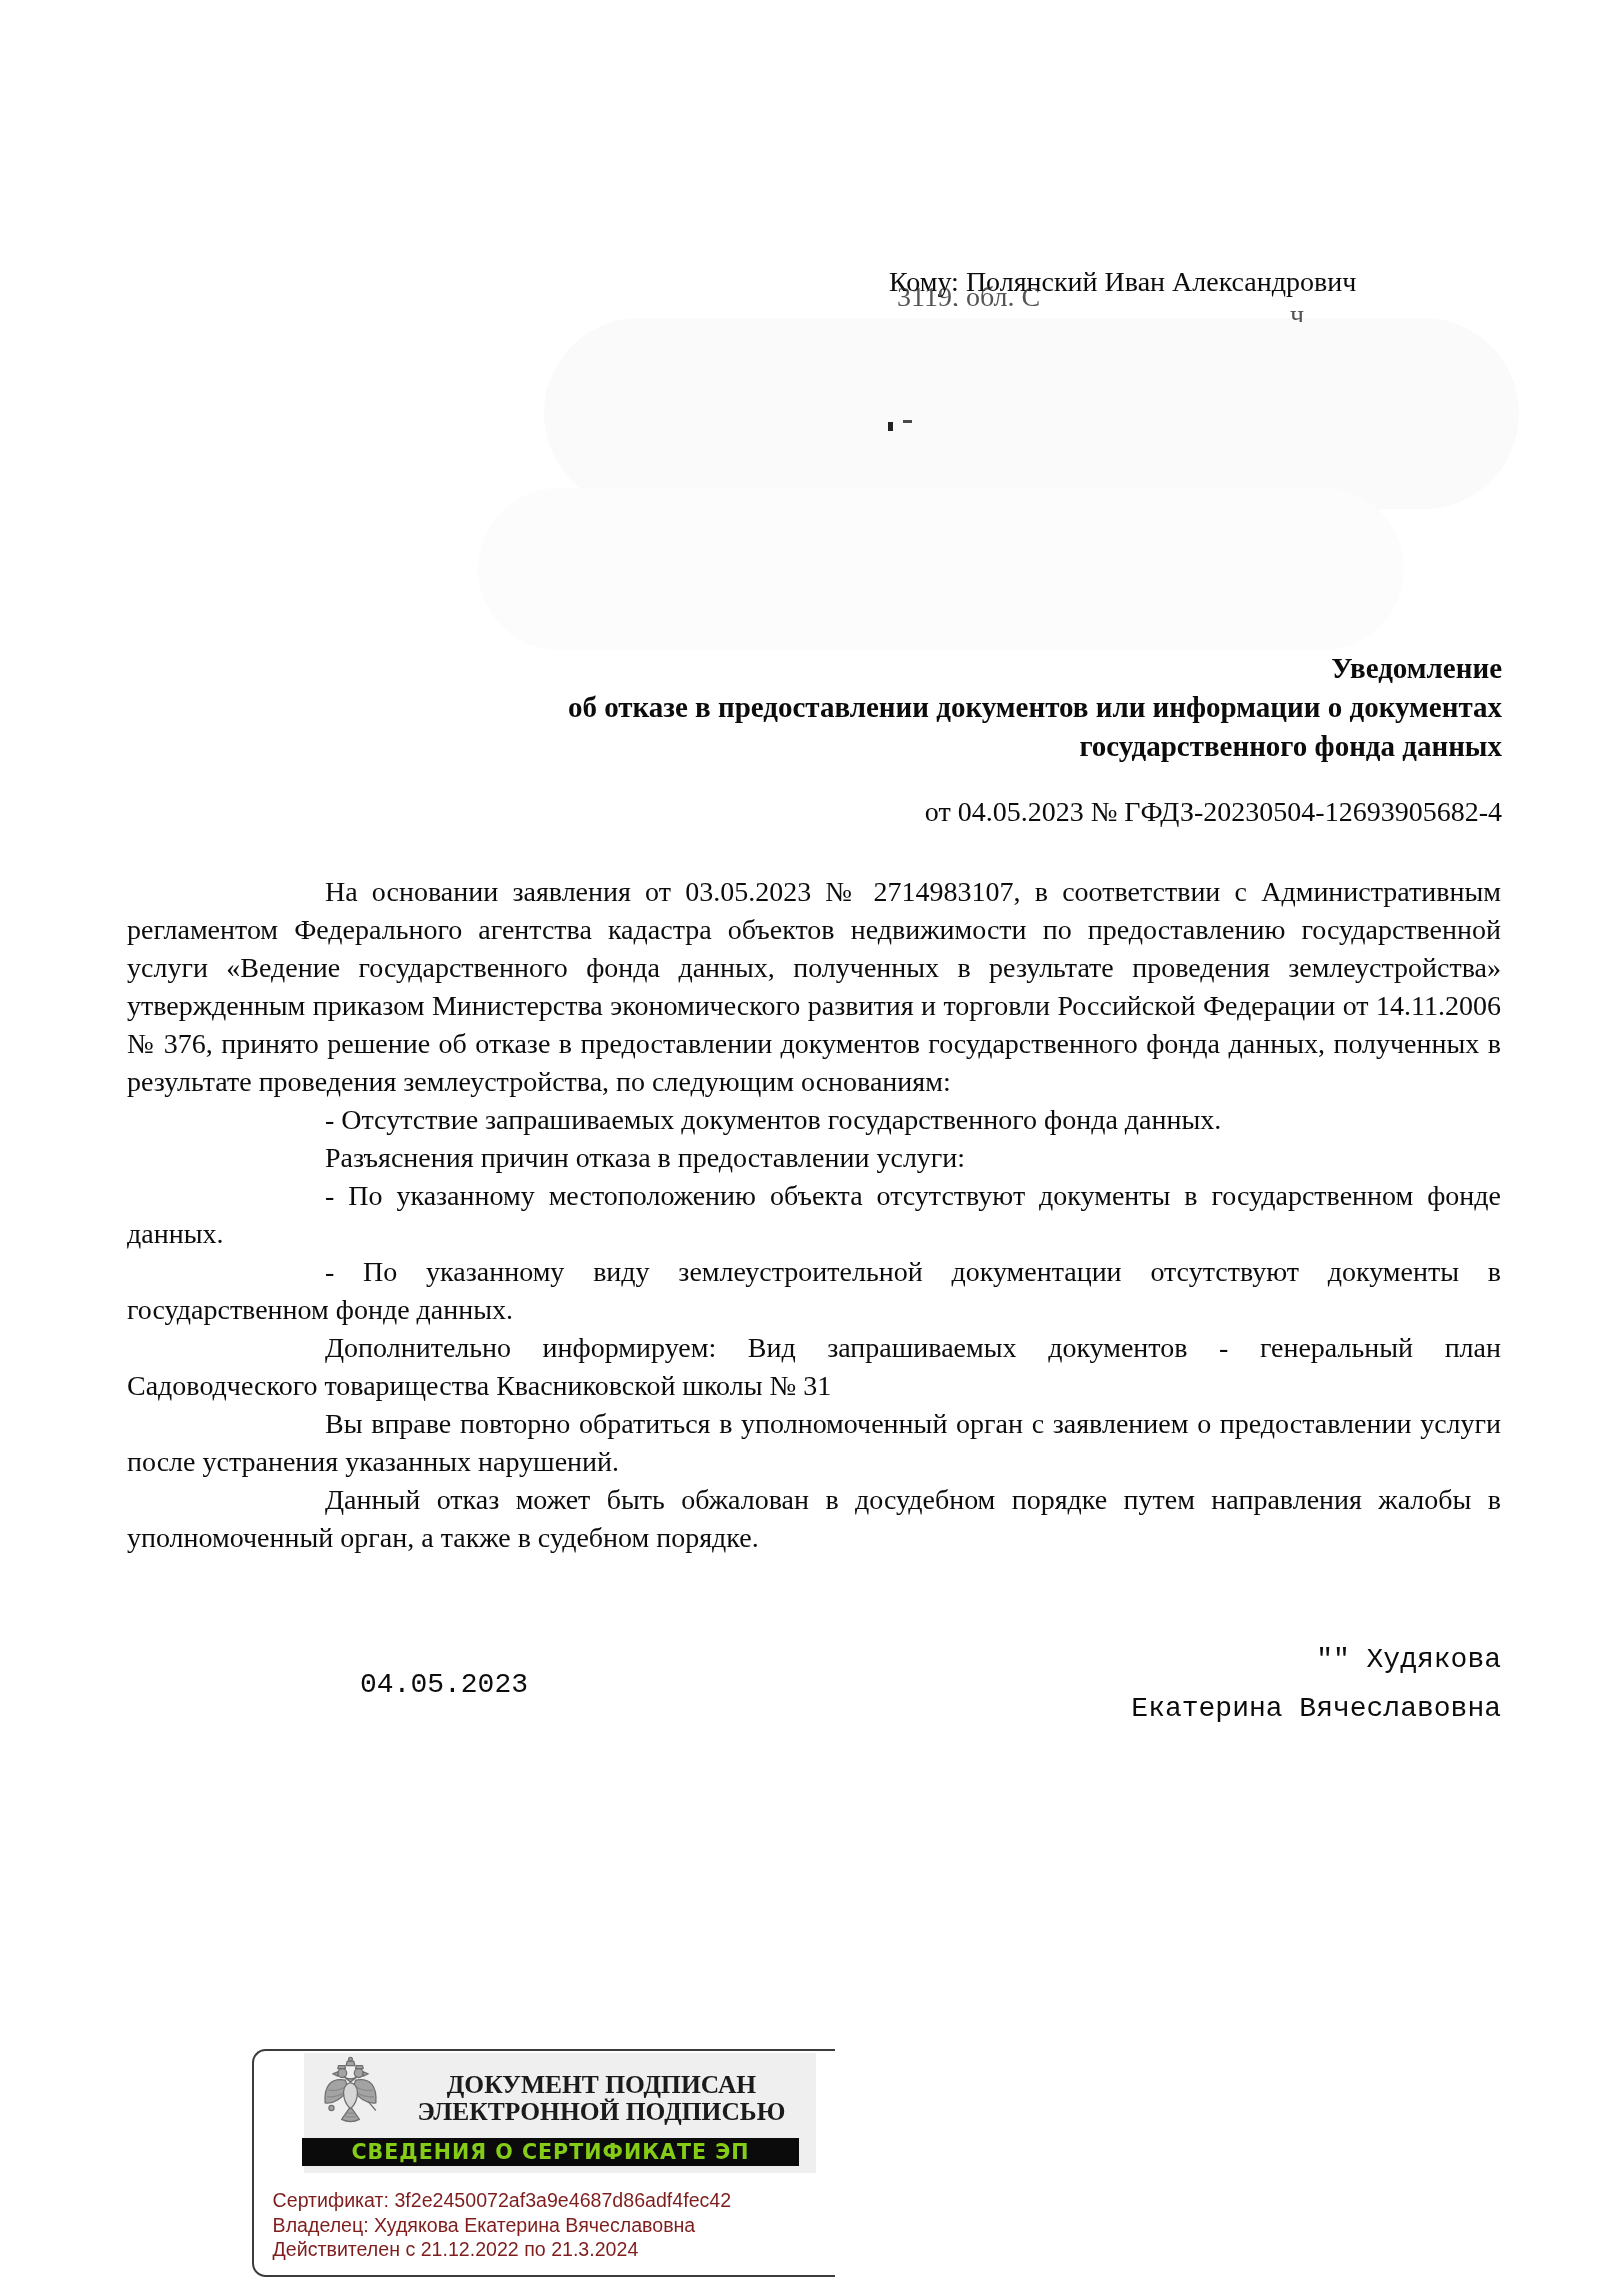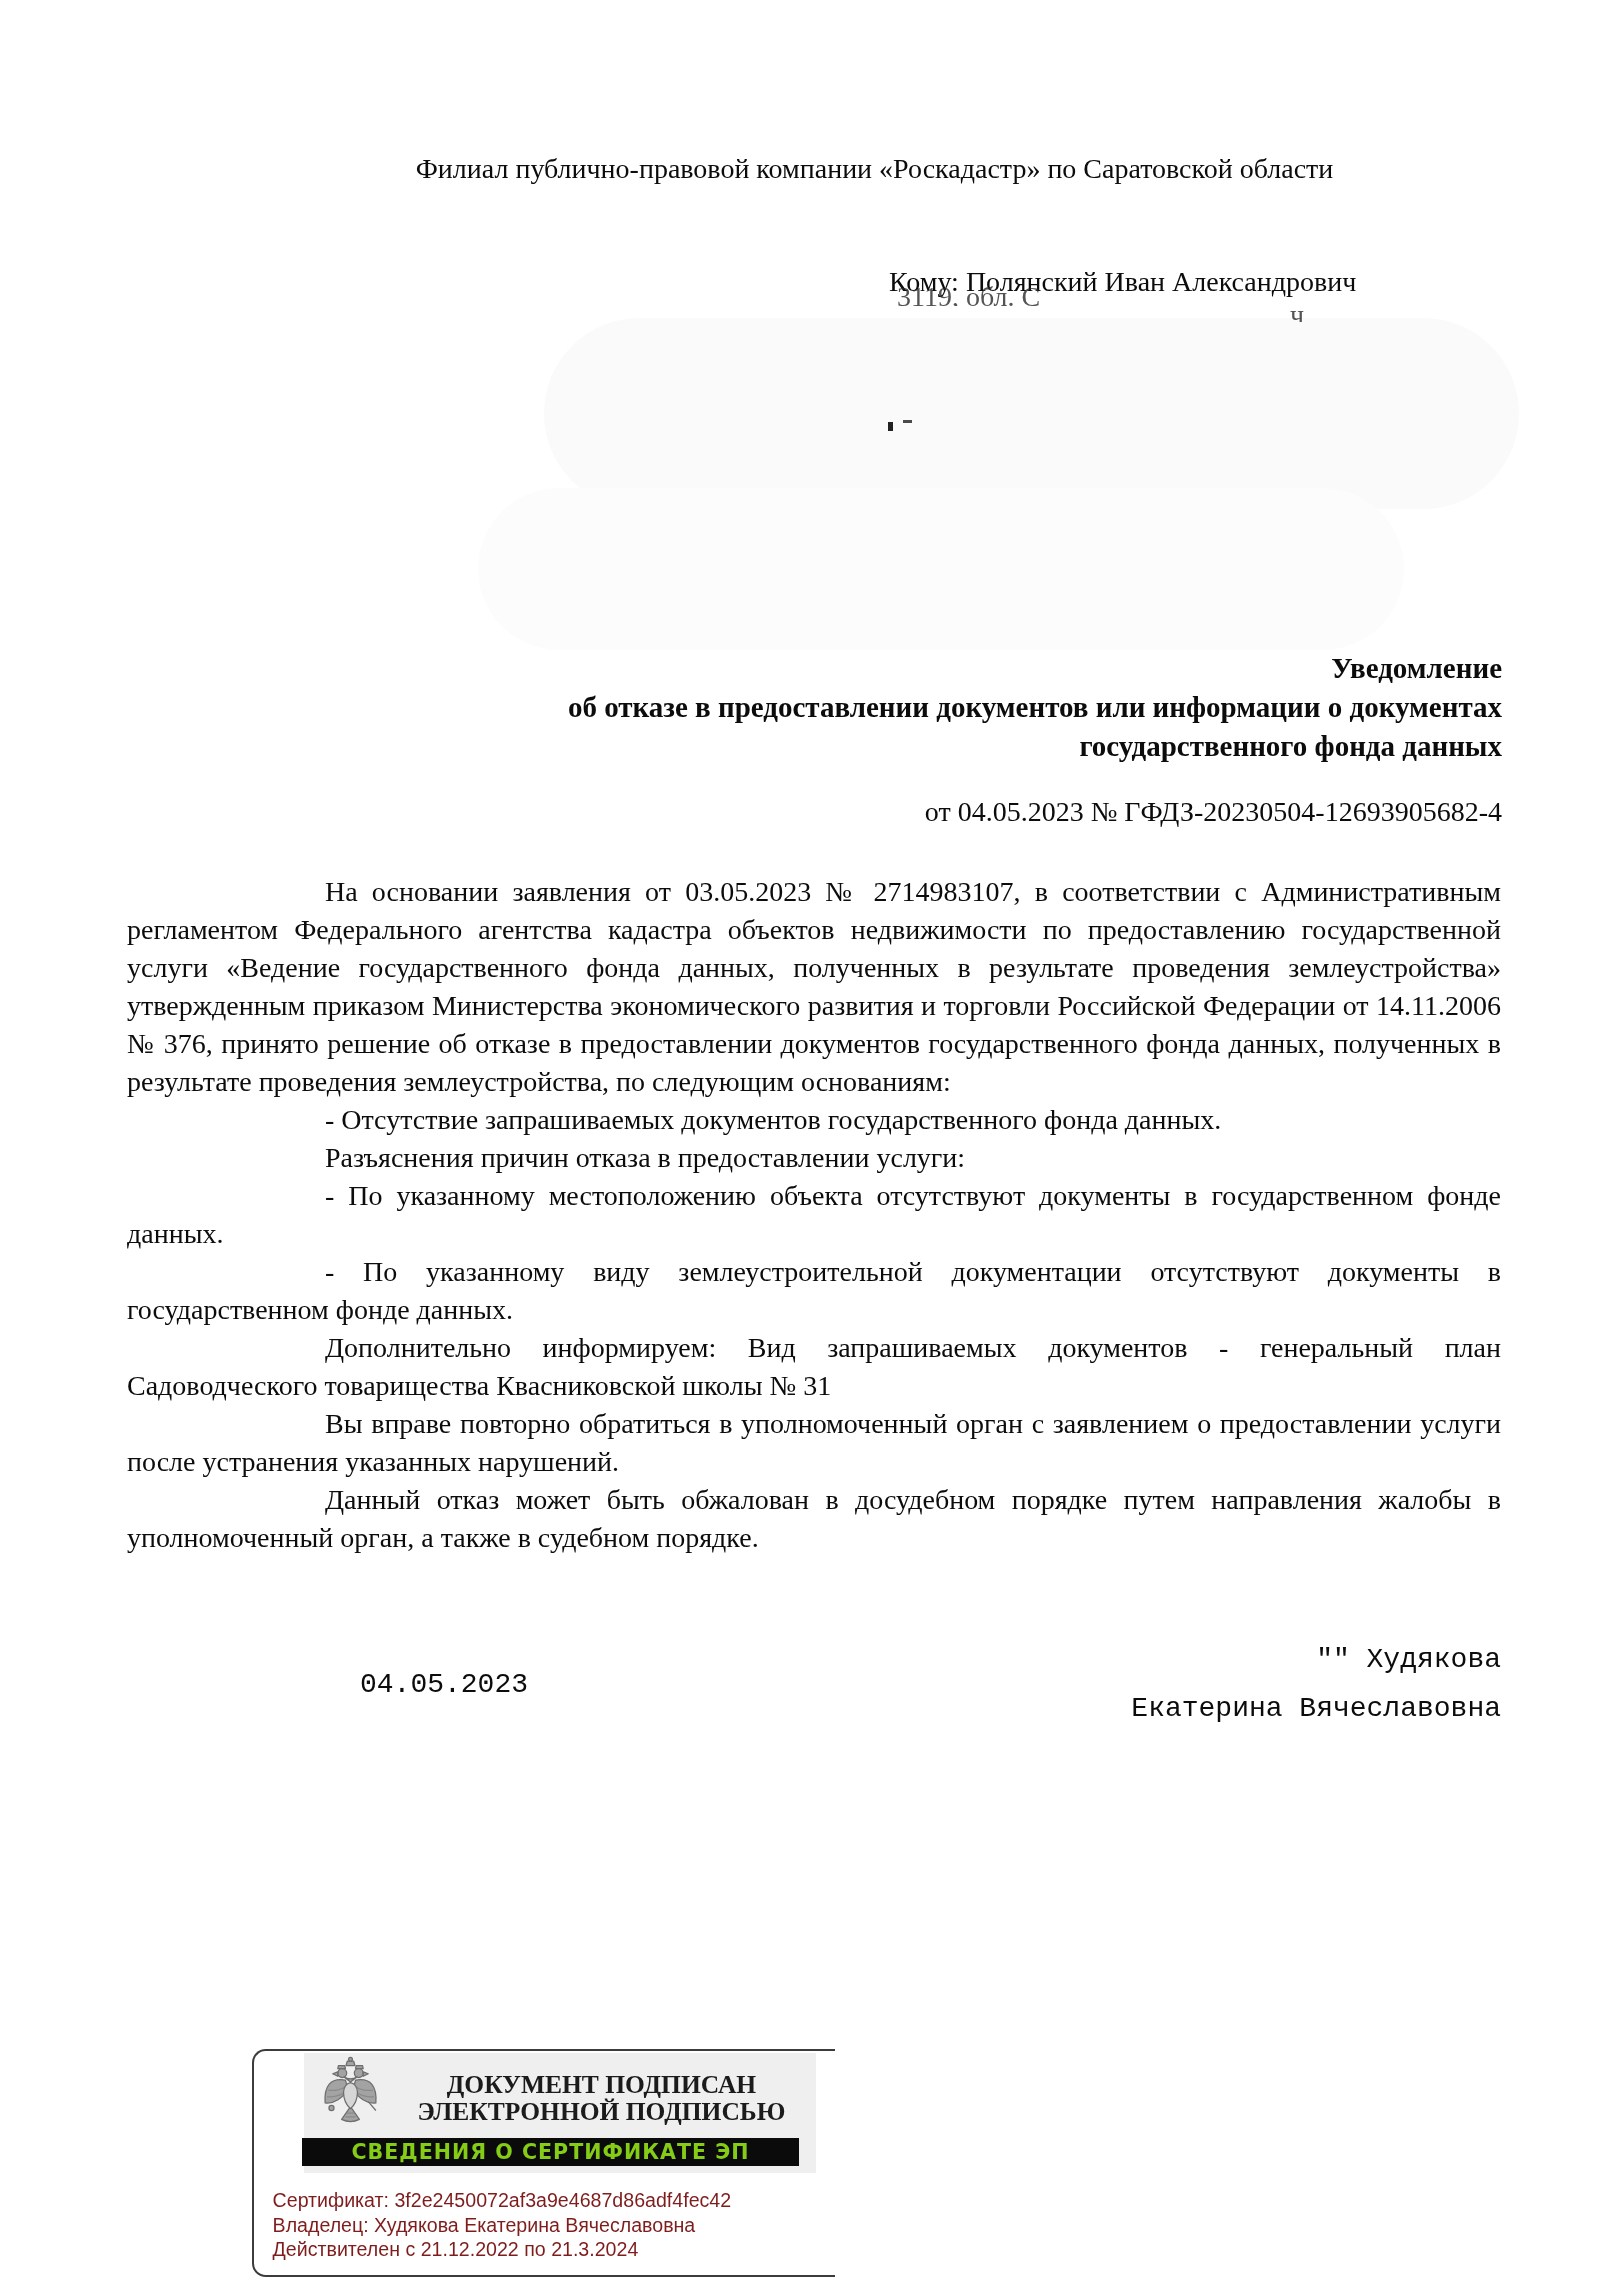--- a/index.html
+++ b/index.html
@@ -78,21 +78,20 @@
   .stamp-cert div{white-space:nowrap;}
 </style>
 </head>
 <body>
 
 <div class="page">
 
   <div class="blob blob1"></div>
   <div class="blob blob2"></div>
 
-  <div class="org-line">Филиал публично-правовой компании «Роскадастр» по Саратовской области</div>
 
   <div class="addressee">Кому: Полянский Иван Александрович</div>
   <div class="addr-frag addr-frag-left">3119, обл. С</div>
   <div class="addr-frag addr-frag-right">ч</div>
   <div class="artifact artifact-a"></div>
   <div class="artifact artifact-b"></div>
 
   <div class="title-block">
     <div>Уведомление</div>
     <div>об отказе в предоставлении документов или информации о документах</div>

